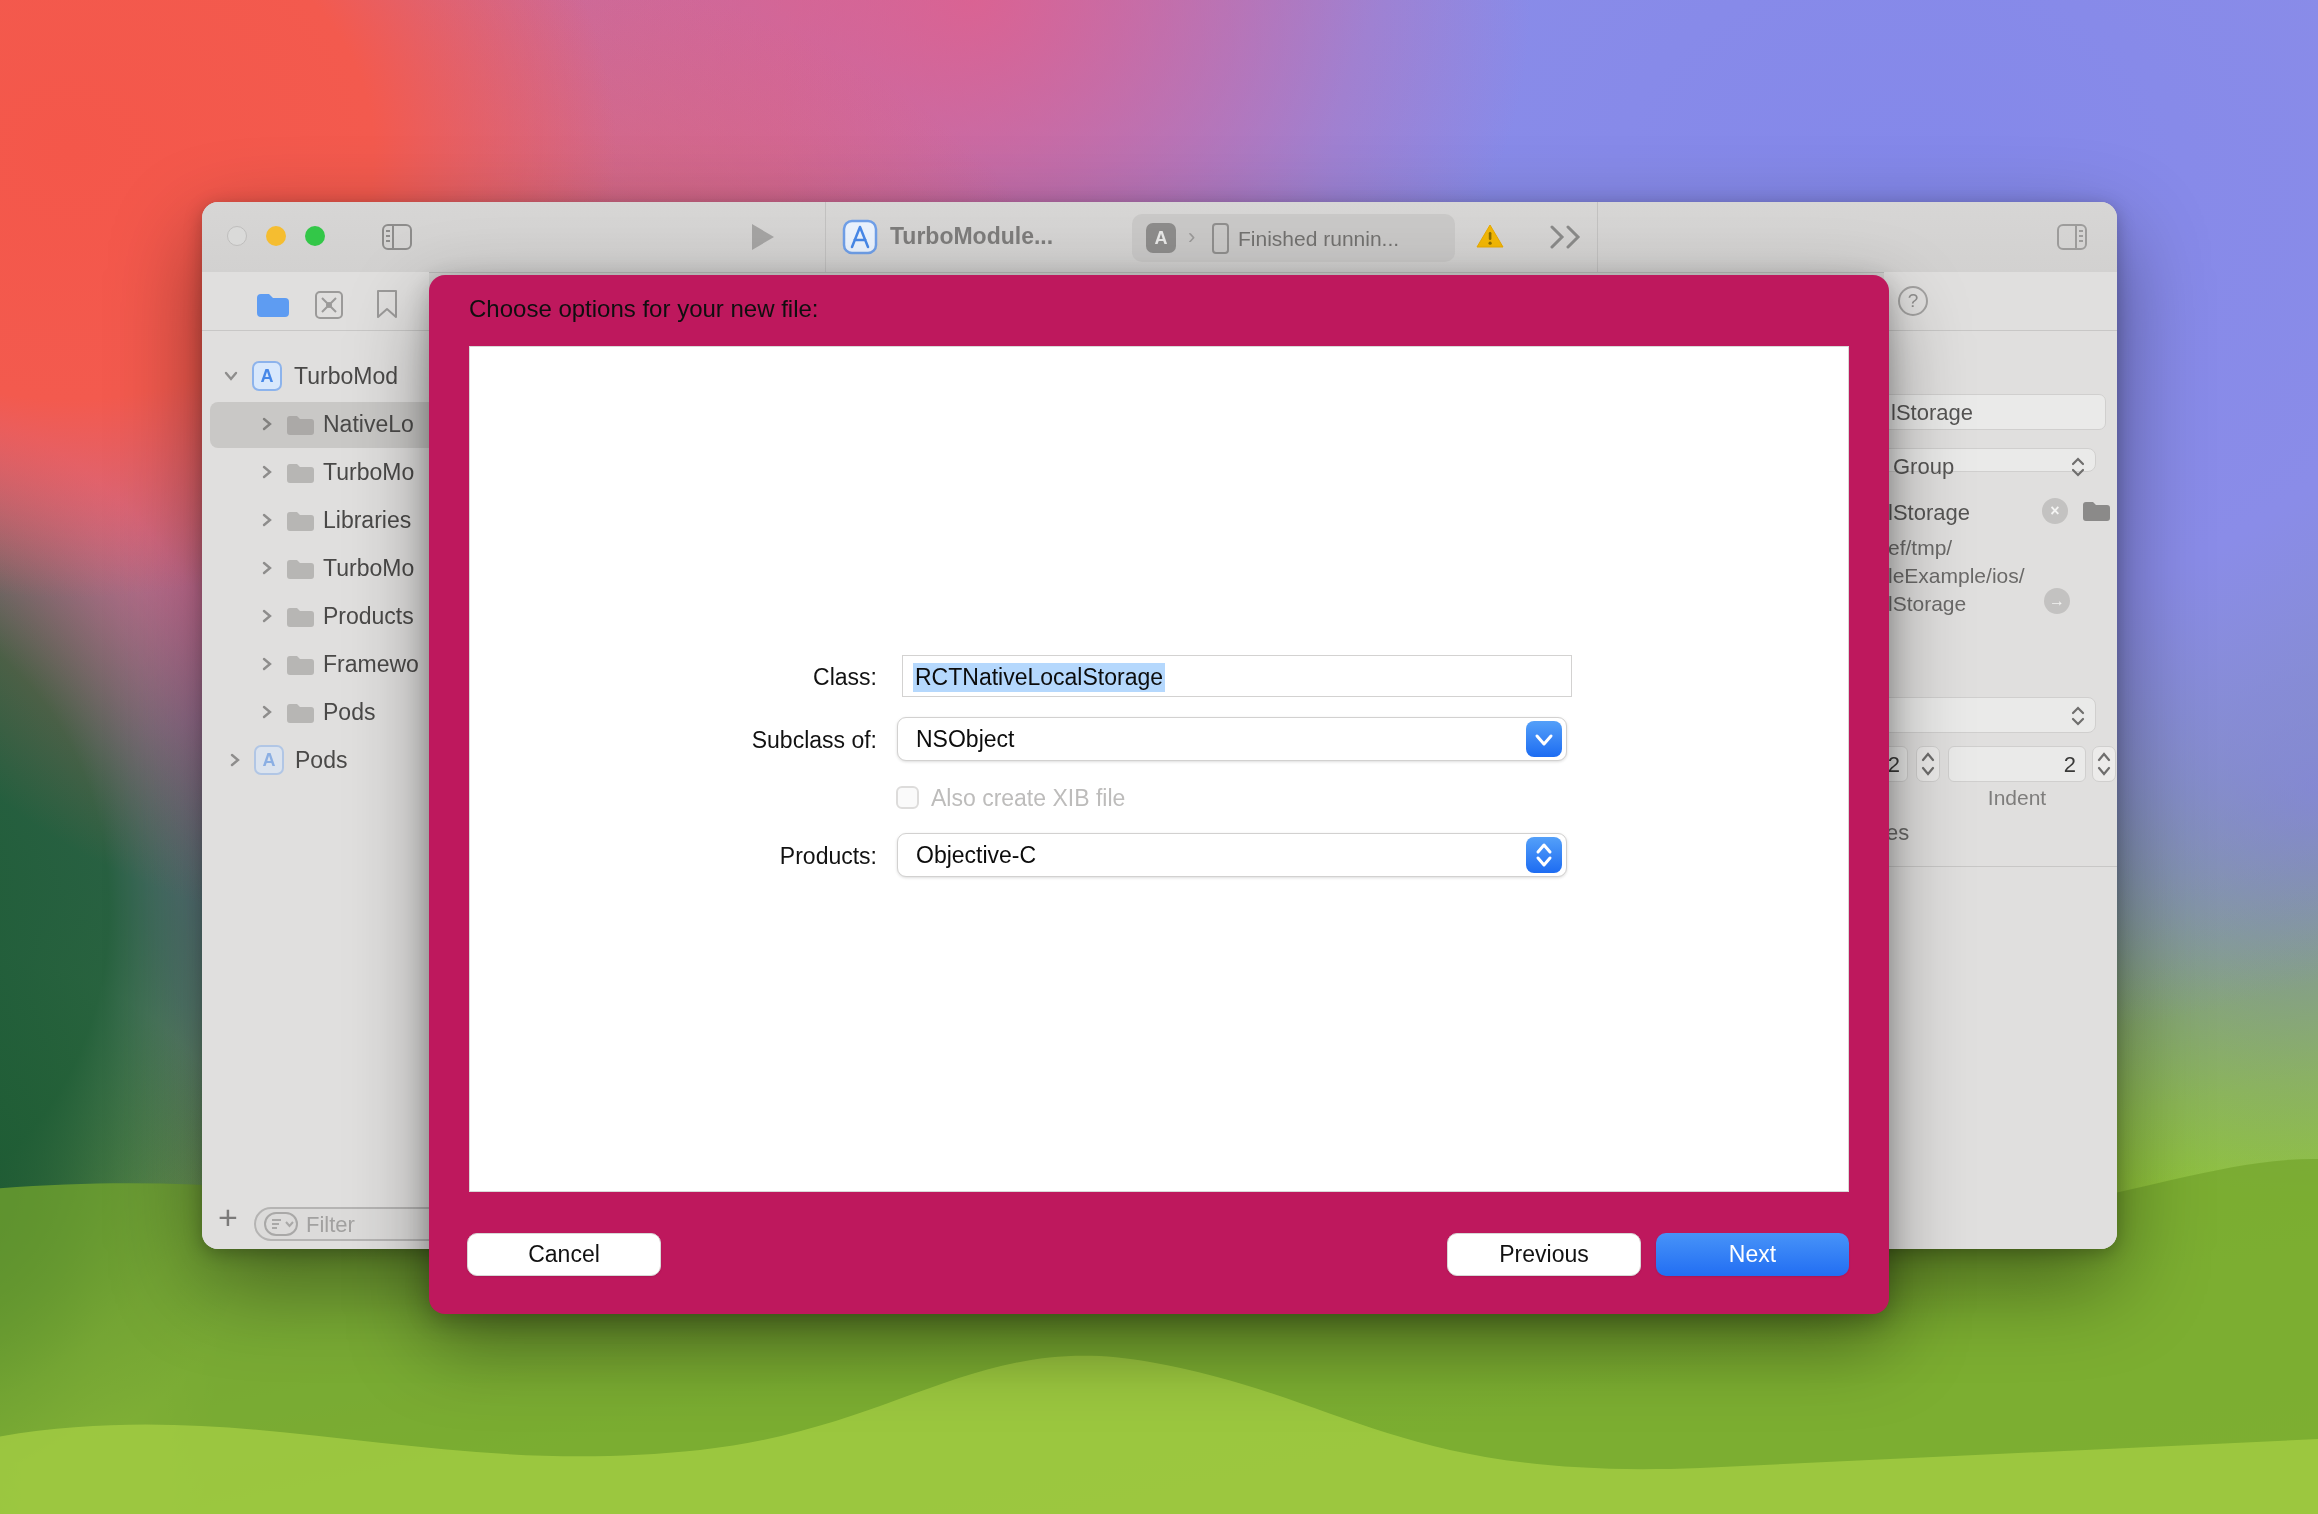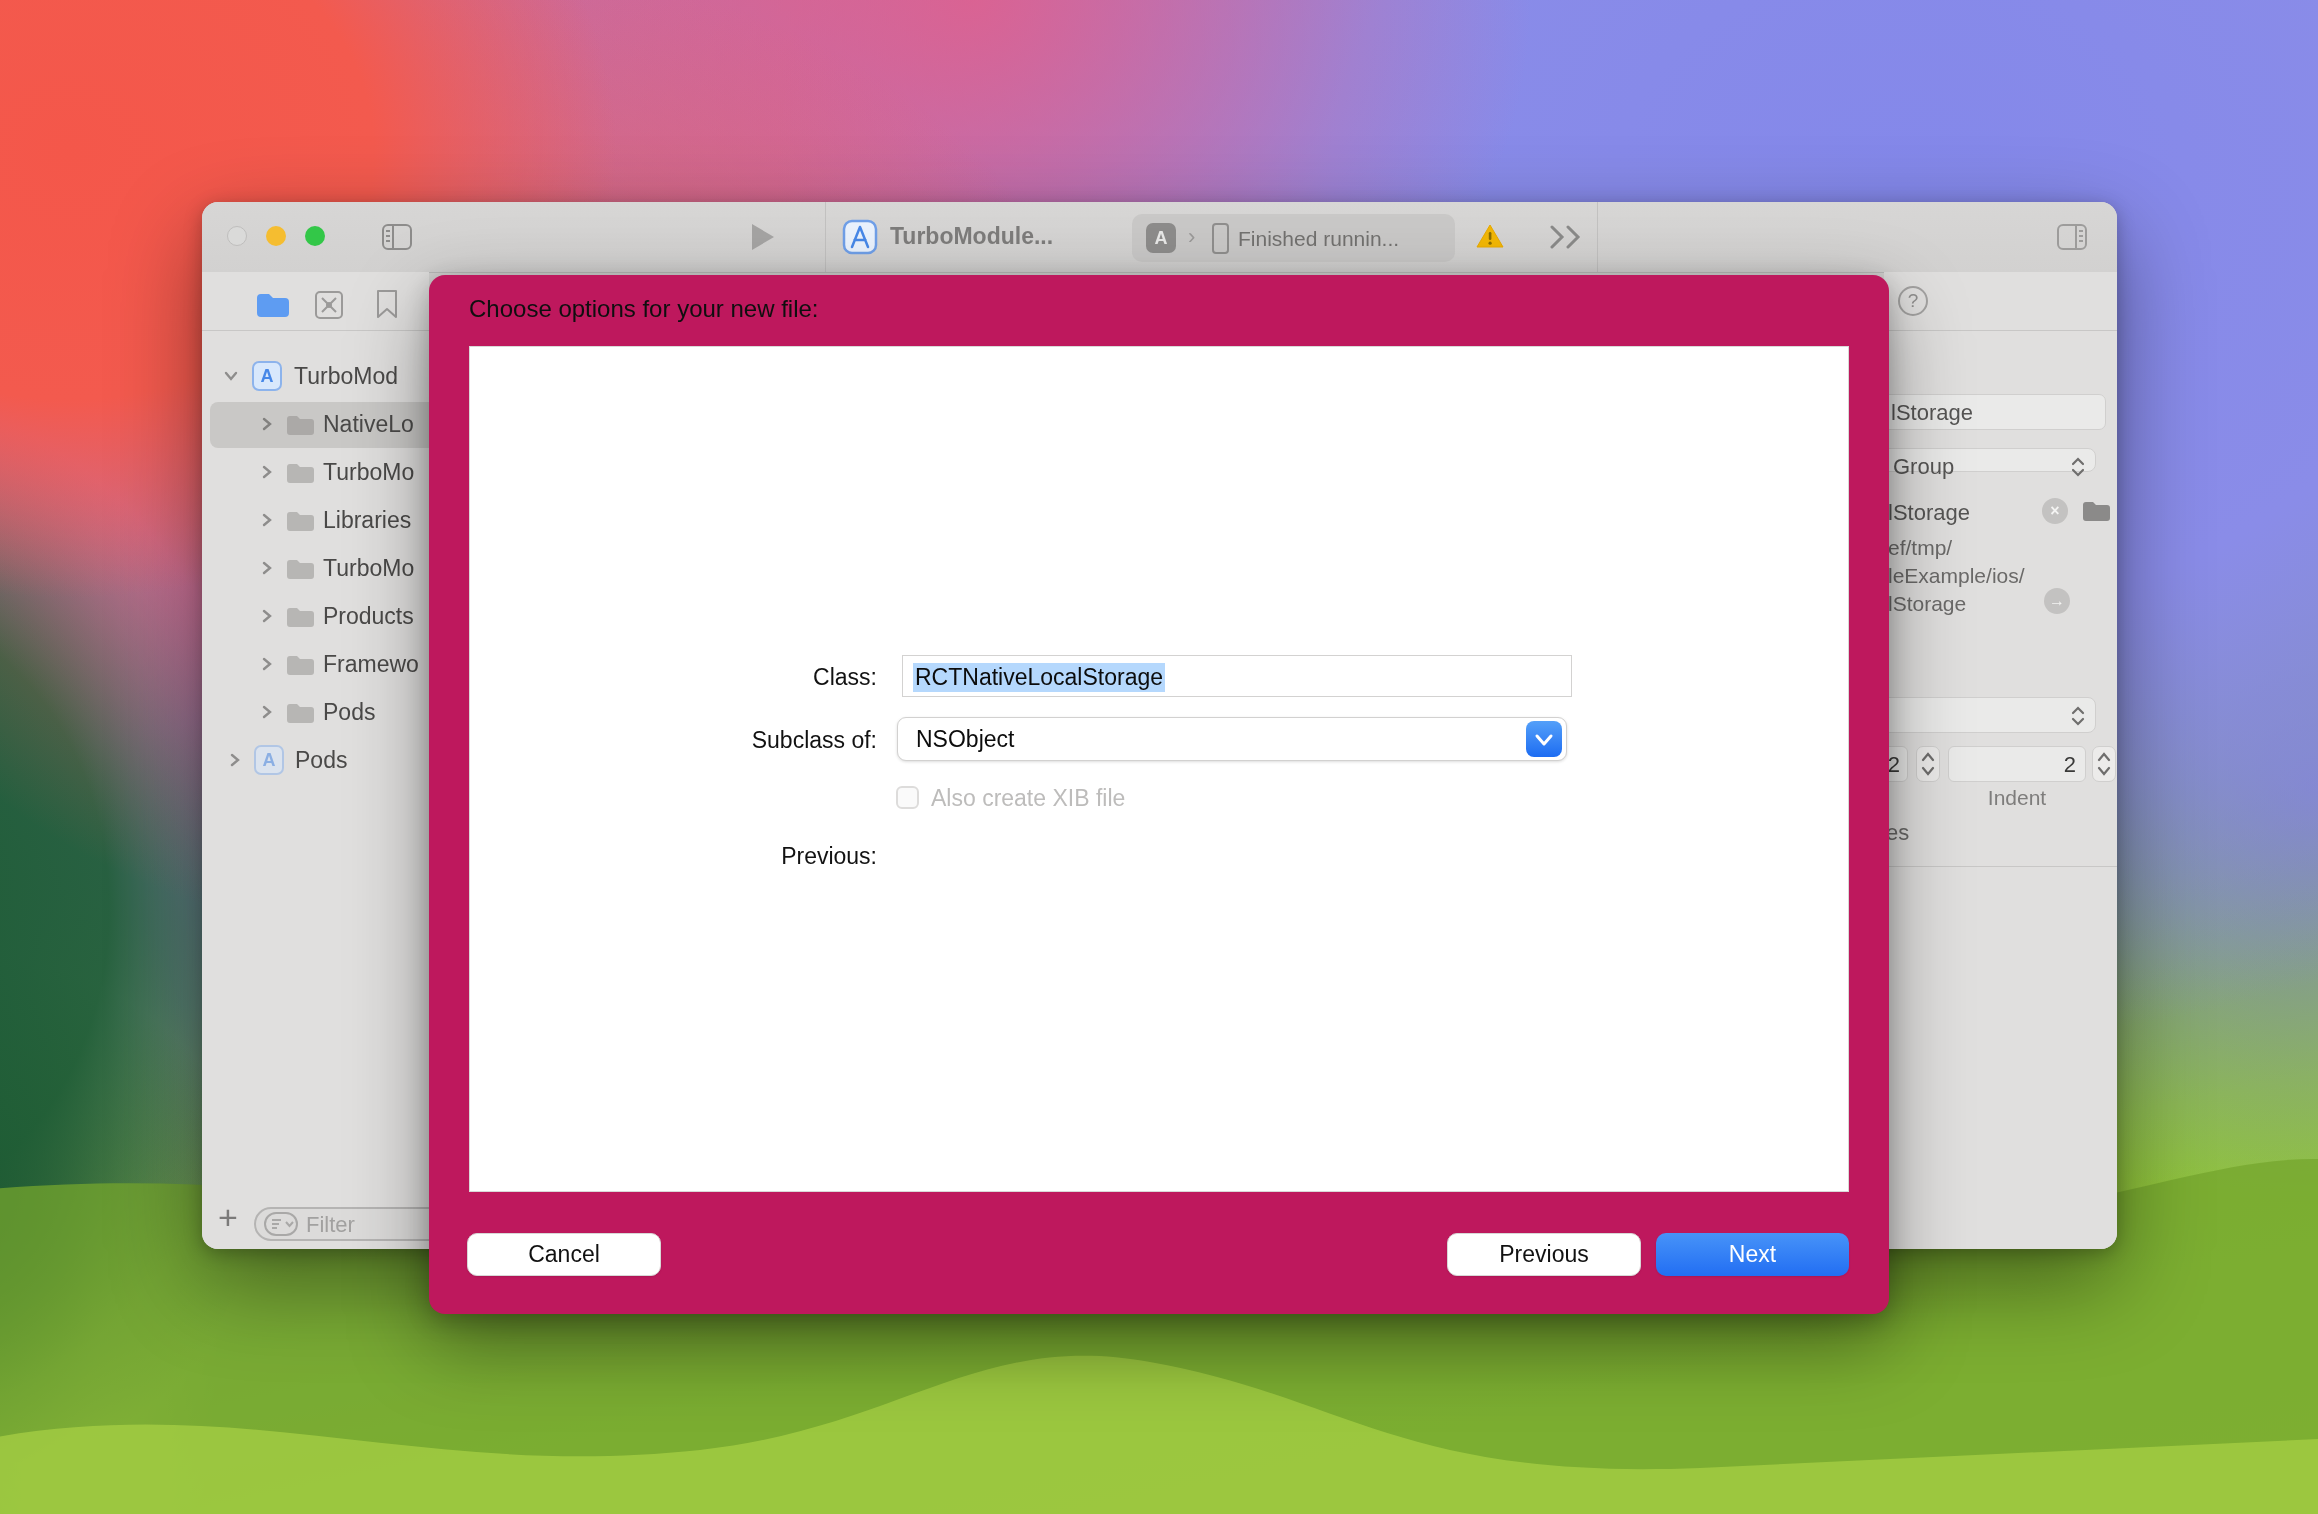--- a/index.html
+++ b/index.html
@@ -399,20 +399,28 @@
       <span class="bluebtn">
           <svg width="36" height="36" viewBox="0 0 36 36">
             <path d="M11 15 L18 23 L25 15" stroke="#ffffff" stroke-width="3" fill="none" stroke-linecap="round" stroke-linejoin="round"></path>
           </svg>
         </span>
     </div>
 
     <div class="checkbox"></div>
     <div class="cblabel">Also create XIB file</div>
 
-    <div class="flabel" style="top:568px;">Previous:</div>
+    <div class="flabel" style="top:568px;">Products:</div>
+    <div class="combo" style="left:468px;top:558px;">
+      <span class="val">Objective-C</span>
+      <span class="bluebtn">
+          <svg width="36" height="36" viewBox="0 0 36 36">
+            <path d="M12 15 L18 8 L24 15 M12 21 L18 28 L24 21" stroke="#ffffff" stroke-width="3" fill="none" stroke-linecap="round" stroke-linejoin="round"></path>
+          </svg>
+        </span>
+    </div>
 
     <div class="btn" style="left:38px;width:194px;">Cancel</div>
     <div class="btn" style="left:1018px;width:194px;">Previous</div>
     <div class="btn primary" style="left:1227px;width:193px;">Next</div>
   </div>
 
 </div>
 
 </body></html>

